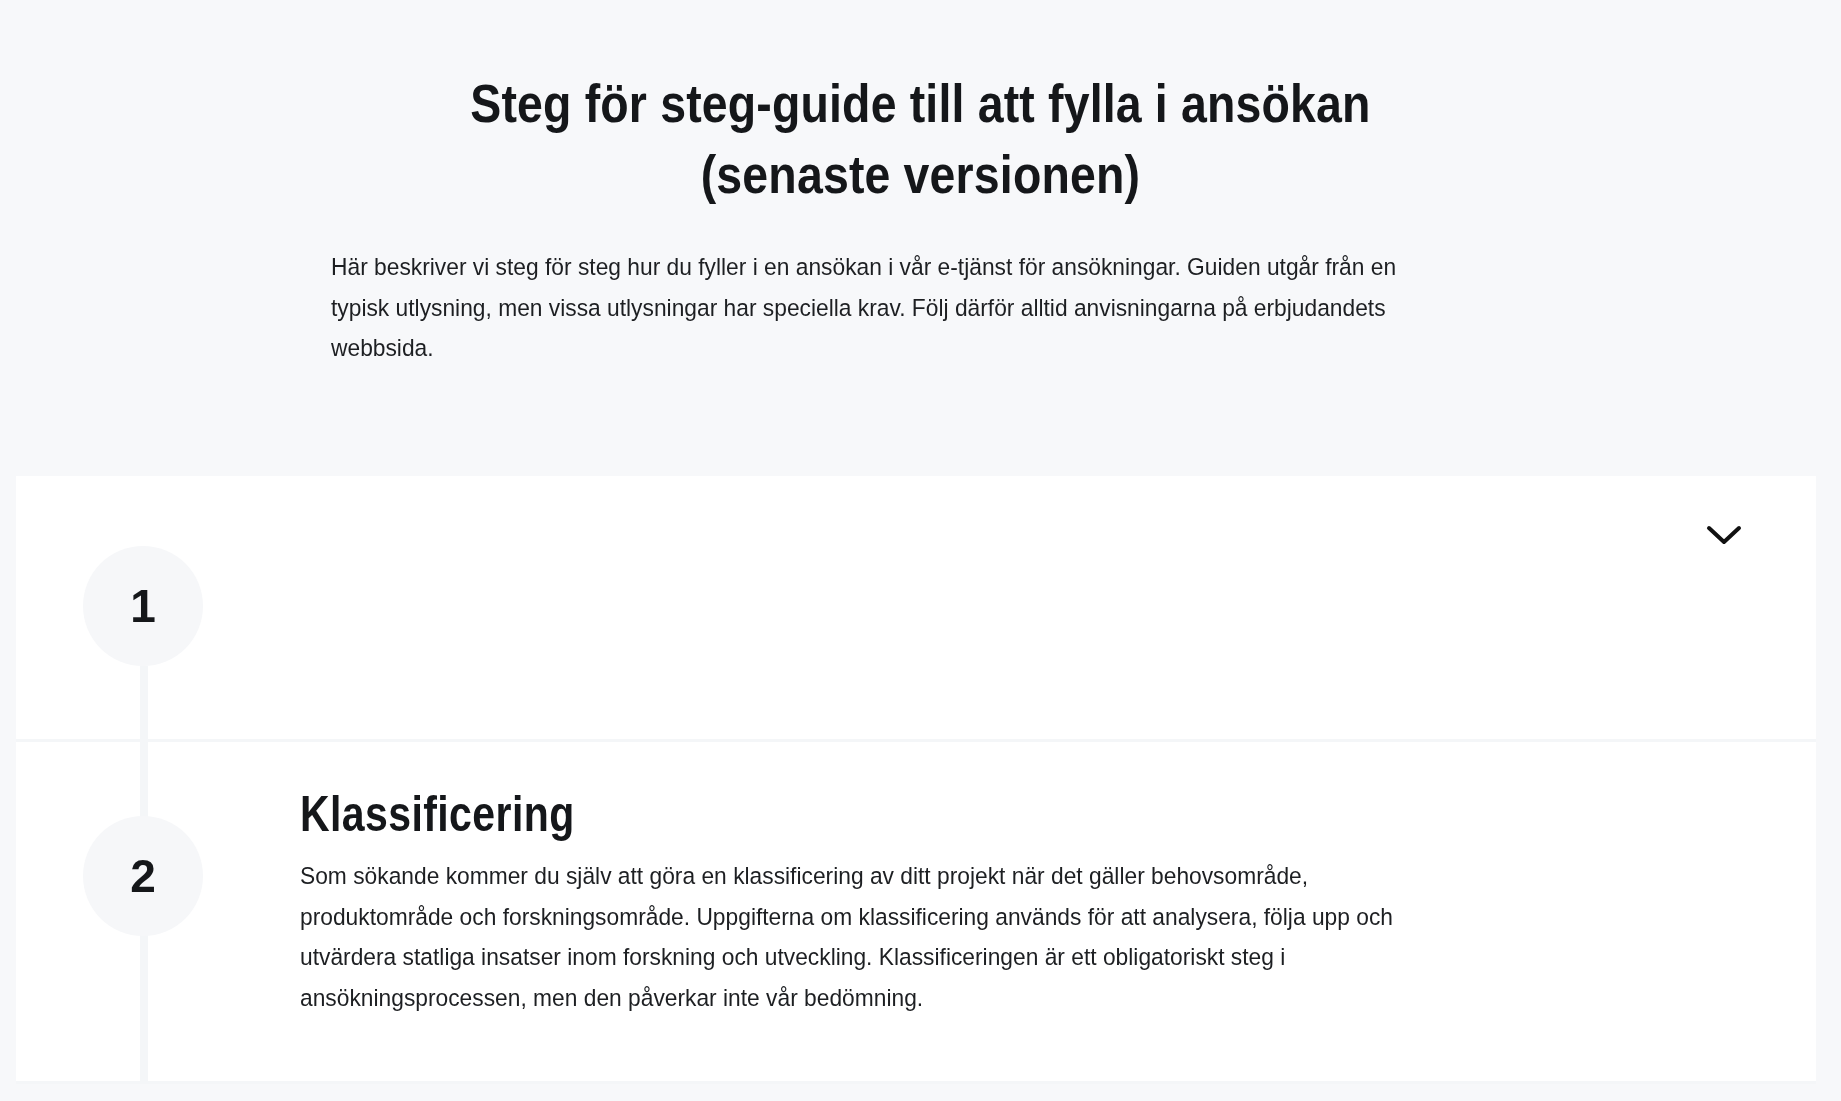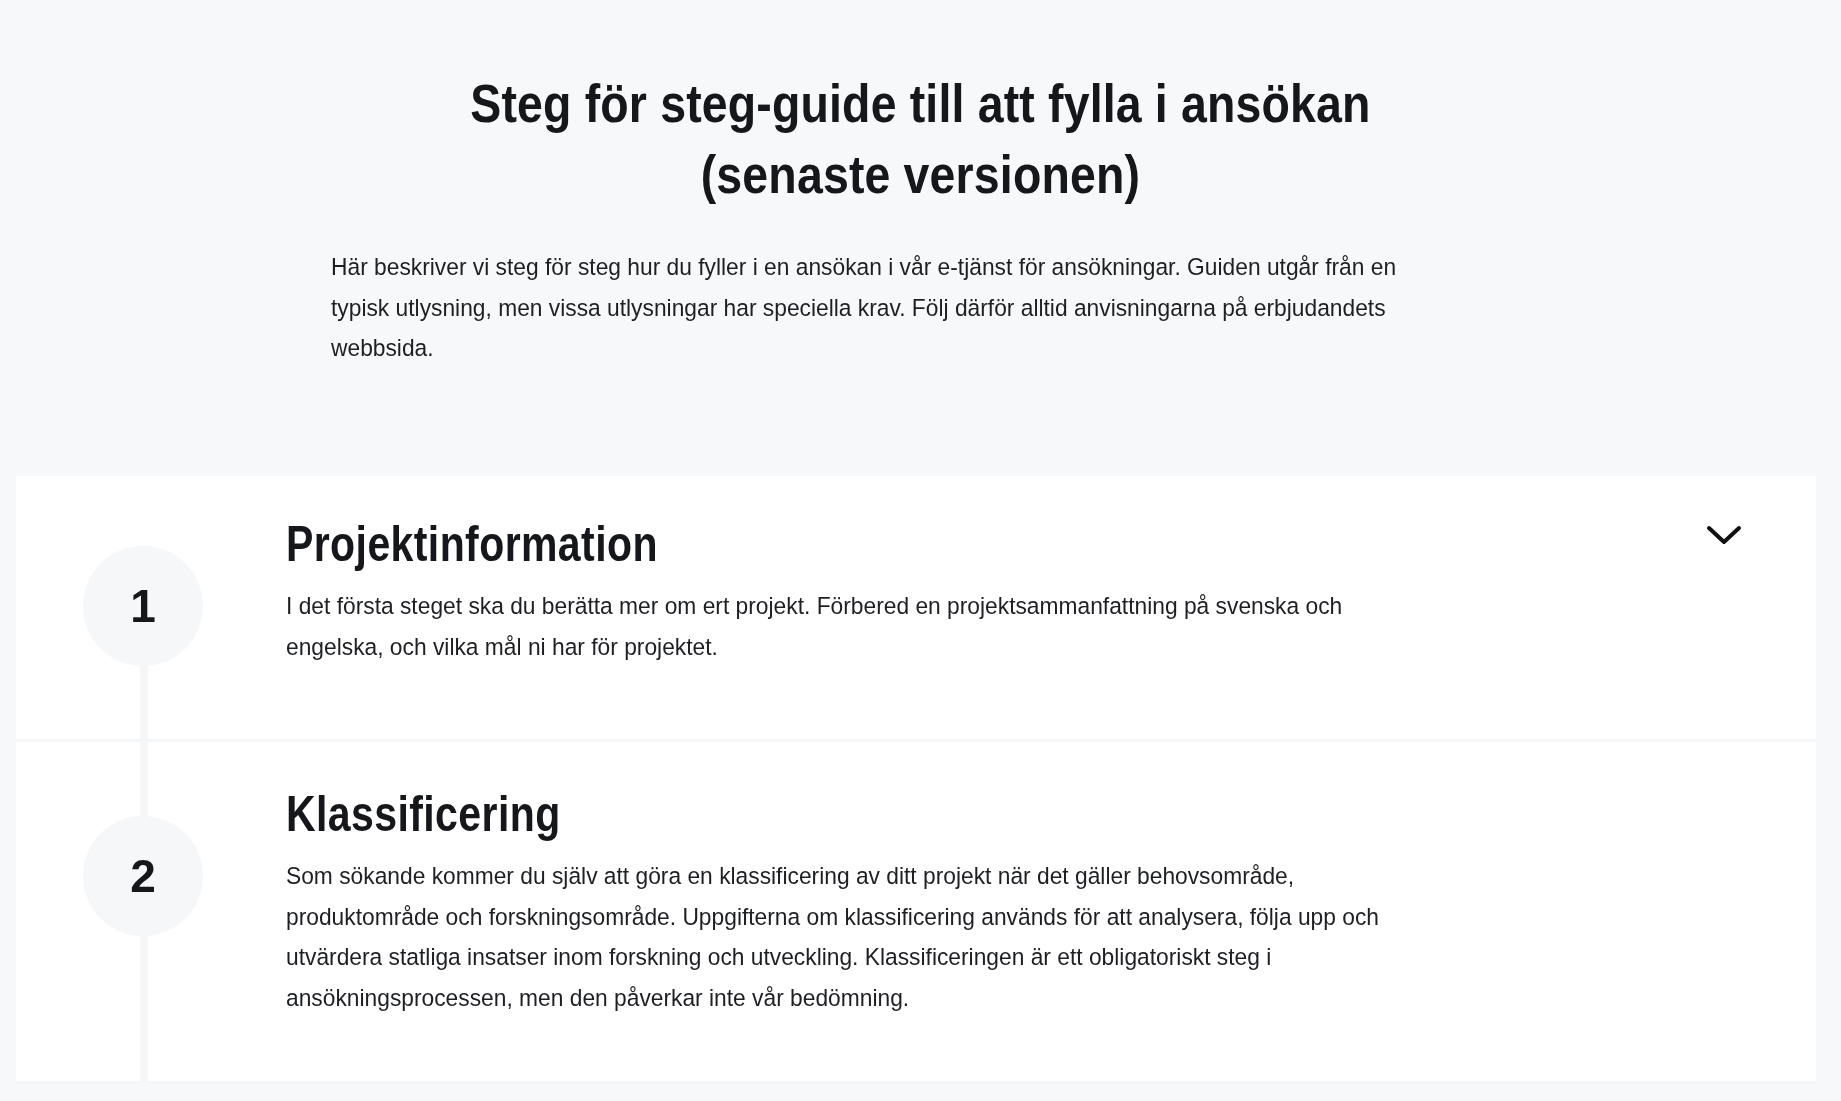--- a/index.html
+++ b/index.html
@@ -82,21 +82,21 @@
       z-index: 2;
     }
     .step-1 .step-circle { top: 70px; }
     .step-2 .step-circle { top: 74px; }
     .step-content {
       position: absolute;
       left: 270px;
       width: 1200px;
     }
     .step-1 .step-content { top: 36px; }
-    .step-2 .step-content { top: 40px; }
+    .step-2 .step-content { top: 40px; margin-left: 14px; }
     .step-title {
       margin: 0;
       font-weight: 700;
       font-size: 50px;
       line-height: 64px;
       letter-spacing: 0.5px;
       transform: scaleX(0.82);
       transform-origin: 0 0;
       color: #15171a;
       white-space: nowrap;
@@ -129,24 +129,20 @@
     <span>(senaste versionen)</span>
   </h1>
   <p class="intro">Här beskriver vi steg för steg hur du fyller i en ansökan i vår e-tjänst för ansökningar. Guiden utgår från en typisk utlysning, men vissa utlysningar har speciella krav. Följ därför alltid anvisningarna på erbjudandets webbsida.</p>
 </header>
 
 <section class="steps">
 
   <div class="step step-1">
     <div class="timeline-line"></div>
     <div class="step-circle">1</div>
-    <div class="step-content">
-      <h2 class="step-title">Projektinformation</h2>
-      <p class="step-body">I det första steget ska du berätta mer om ert projekt. Förbered en projektsammanfattning på svenska och engelska, och vilka mål ni har för projektet.</p>
-    </div>
     <div class="chevron">
       <span>
         <svg width="40" height="30" viewBox="0 0 40 30">
           <polyline points="5,8 20,22 35,8" fill="none" stroke="#111111" stroke-width="4" stroke-linecap="round" stroke-linejoin="round"></polyline>
         </svg>
       </span>
     </div>
   </div>
 
   <div class="step step-2">

